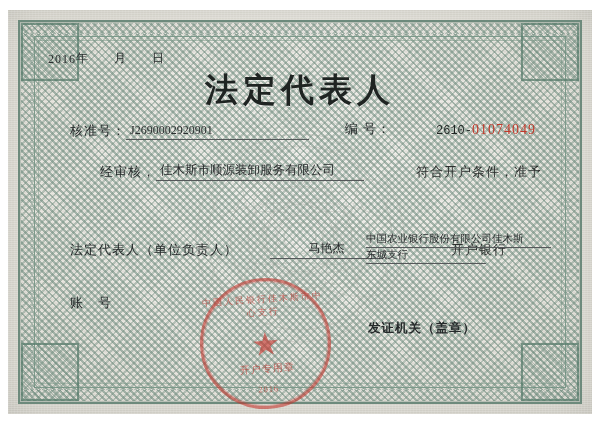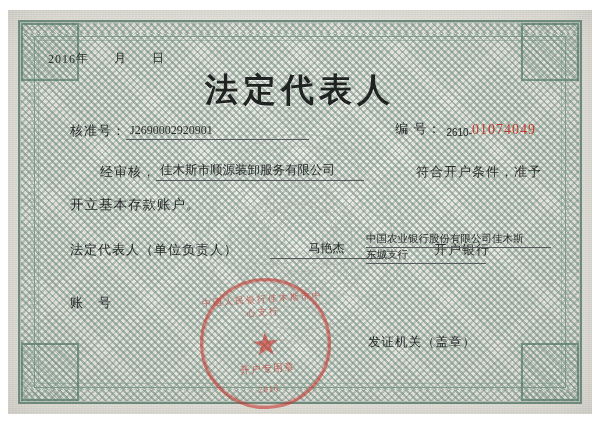--- a/index.html
+++ b/index.html
@@ -142,54 +142,54 @@
     min-width: 40px;
   }
 
   
   .r-approve { left: 22px; top: 72px; }
   .r-approve .val { width: 175px; }
 
   
   .r-number { right: 16px; top: 70px; }
   .r-number .lbl { font-size: 13px; }
-  .r-number .num-black { font-family: Liberation Sans, sans-serif; font-size: 10px; color: #1f2422; padding-left: 5px; }
+  .r-number .num-black { font-family: Liberation Mono, monospace; font-size: 12px; color: #1f2422; padding-left: 5px; margin-left: 40px; }
   .r-number .num-red { font-family: "Liberation Serif", serif; font-size: 14px; color: #c0392b; letter-spacing: 1px; }
 
   
   .r-body1 { left: 52px; top: 112px; width: 460px; }
   .r-body1 .name { width: 200px; text-align: left; font-size: 12.5px; }
   .r-body1 .tail { font-family: "Liberation Serif", serif; font-size: 13px; letter-spacing: 1px; padding-left: 8px; margin-left: 44px; }
 
   .r-body2 { left: 22px; top: 146px; }
   .r-body2 .lbl { font-size: 13.5px; }
 
   
   .r-rep { left: 22px; top: 190px; width: 480px; gap: 32px; }
   .r-rep .val { width: 105px; text-align: center; }
-  .r-rep .lbl2 { font-family: "Liberation Serif", serif; font-size: 13px; padding-left: 19px; letter-spacing: 1px; }
+  .r-rep .lbl2 { font-family: "Liberation Serif", serif; font-size: 13px; padding-left: 36px; letter-spacing: 1px; }
   .bank-box {
     position: absolute;
     left: 318px;
     top: 182px;
     width: 185px;
     line-height: 14px;
     font-family: "Liberation Serif", serif;
     font-size: 10.5px;
     color: #2a2d2e;
   }
   .bank-box .l1 { border-bottom: 1px solid #55585a; padding-bottom: 1px; }
   .bank-box .l2 { border-bottom: 1px solid #55585a; padding-bottom: 1px; width: 120px; }
 
   
   .r-acct { left: 22px; top: 244px; }
   .r-acct .val { width: 210px; }
 
   
-  .r-issuer { left: 320px; top: 284px; }
+  .r-issuer { left: 320px; top: 270px; font-weight: bold; }
   .r-issuer .lbl { font-size: 12.5px; }
 
   .r-date { left: 330px; top: 296px; display: flex; align-items: flex-end; }
   .r-date span {
     font-family: "Liberation Serif", serif;
     font-size: 12px;
     color: #2a2d2e;
   }
   .r-date .d-year { letter-spacing: 1px; }
   .r-date .d-gap { display: inline-block; width: 26px; border-bottom: 1px solid rgba(85,88,90,0.0); }
@@ -309,23 +309,20 @@
         <span class="num-black">2610-</span>
         <span class="num-red">01074049</span>
       </div>
 
       <div class="row r-body1">
         <span class="lbl">经审核，</span>
         <span class="val name">佳木斯市顺源装卸服务有限公司</span>
         <span class="tail">符合开户条件，准予</span>
       </div>
 
-      <div class="row r-body2">
-        <span class="lbl">开立基本存款账户。</span>
-      </div>
 
       <div class="row r-rep">
         <span class="lbl">法定代表人（单位负责人）</span>
         <span class="val">马艳杰</span>
         <span class="lbl2">开户银行</span>
       </div>
 
       <div class="bank-box">
         <div class="l1">中国农业银行股份有限公司佳木斯</div>
         <div class="l2">东城支行</div>

